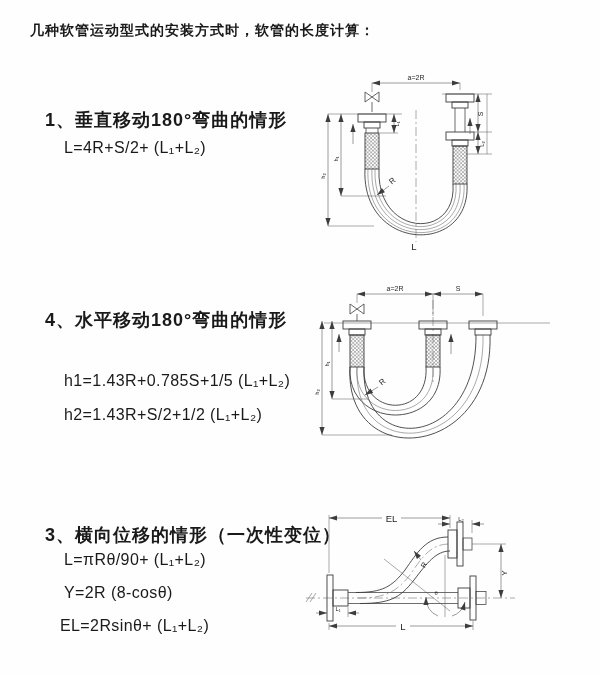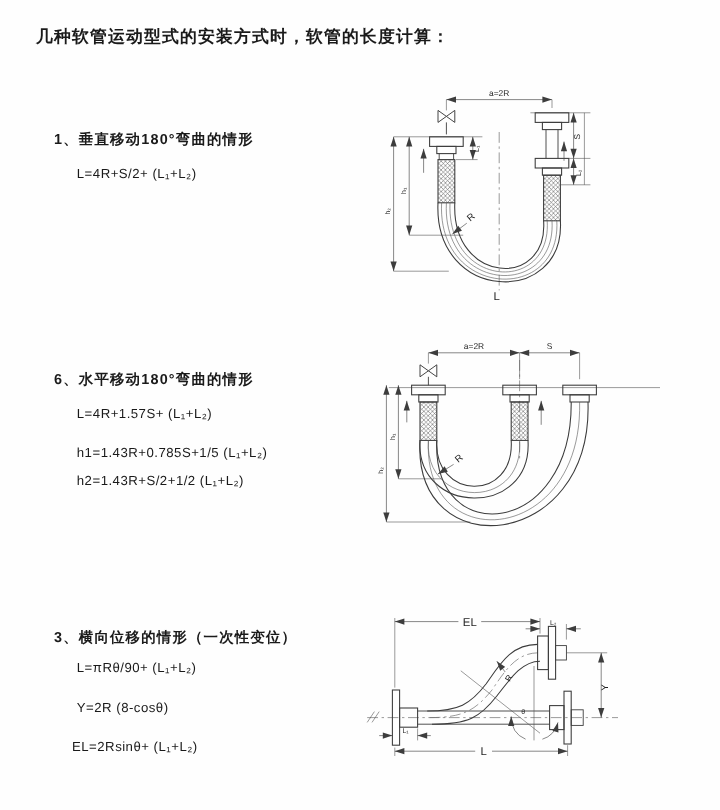--- a/index.html
+++ b/index.html
@@ -1,22 +1,22 @@
 <!DOCTYPE html>
 <html><head>
 <meta charset="utf-8">
 <style>
   html,body{margin:0;padding:0;background:#ffffff;}
   .page{
     position:relative;width:600px;height:675px;background:#fefefe;overflow:hidden;
     font-family:"Liberation Sans","DejaVu Sans",sans-serif;color:#1a1a1a;
   }
   .title{position:absolute;left:30px;top:22px;font-size:14px;font-weight:bold;letter-spacing:1px;white-space:nowrap;}
-  .sec-heading{position:absolute;font-size:12px;font-weight:bold;letter-spacing:1px;white-space:nowrap;}
-  .formula{position:absolute;font-size:11px;font-weight:normal;letter-spacing:0.4px;white-space:nowrap;text-align:right;}
+  .sec-heading{position:absolute;font-size:18px;font-weight:bold;letter-spacing:1px;white-space:nowrap;}
+  .formula{position:absolute;font-size:16px;font-weight:normal;letter-spacing:0.4px;white-space:nowrap;text-align:right;}
   svg.diagram{position:absolute;}
   svg .geo{stroke:#3d3d3d;stroke-width:0.9;fill:none;}
   svg .geo2{stroke:#3d3d3d;stroke-width:0.75;fill:none;}
   svg .thin{stroke:#555;stroke-width:0.5;fill:none;}
   svg .dim{stroke:#4a4a4a;stroke-width:0.55;fill:none;}
   svg .cl{stroke:#666;stroke-width:0.55;fill:none;stroke-dasharray:9 3 2 3;}
   svg .hose{fill:url(#hx1);stroke:#3d3d3d;stroke-width:0.9;}
   svg text{fill:#1f1f1f;font-family:"Liberation Sans","DejaVu Sans",sans-serif;}
   svg .lbl{font-size:7px;}
   svg .lbl-s{font-size:5.8px;}
@@ -114,24 +114,23 @@
     </g>
 
     <g>
       <line class="dim" x1="79" y1="120" x2="67" y2="129" marker-end="url(#ar1)"></line>
       <text class="lbl-m" x="84" y="117" transform="rotate(-40 84,117)" text-anchor="middle">R</text>
     </g>
 
     <text class="lbl-b" x="104" y="184" text-anchor="middle">L</text>
   </svg>
 
-  <div class="sec-heading" style="left:45px;top:308px">6、水平移动180°弯曲的情形</div>
-  <div class="formula" style="left:64px;top:339px">L=4R+1.57S+ (L₁+L₂)</div>
+  <div class="sec-heading" style="left:45px;top:308px">4、水平移动180°弯曲的情形</div>
   <div class="formula" style="left:64px;top:372px">h1=1.43R+0.785S+1/5 (L₁+L₂)</div>
-  <div class="formula" style="left:64px;top:395px">h2=1.43R+S/2+1/2 (L₁+L₂)</div>
+  <div class="formula" style="left:64px;top:406px">h2=1.43R+S/2+1/2 (L₁+L₂)</div>
 
   <svg class="diagram" style="left:310px;top:278px" width="290" height="178" viewBox="0 0 290 178">
     <defs>
       <marker id="ar2" markerUnits="userSpaceOnUse" markerWidth="9" markerHeight="6" refX="8.4" refY="3" orient="auto-start-reverse">
         <path d="M0.4,0.4 L8.4,3 L0.4,5.6 Z" fill="#3d3d3d"></path>
       </marker>
     </defs>
 
     <g>
       <line class="dim" x1="47" y1="16" x2="123" y2="16" marker-start="url(#ar2)" marker-end="url(#ar2)"></line>

